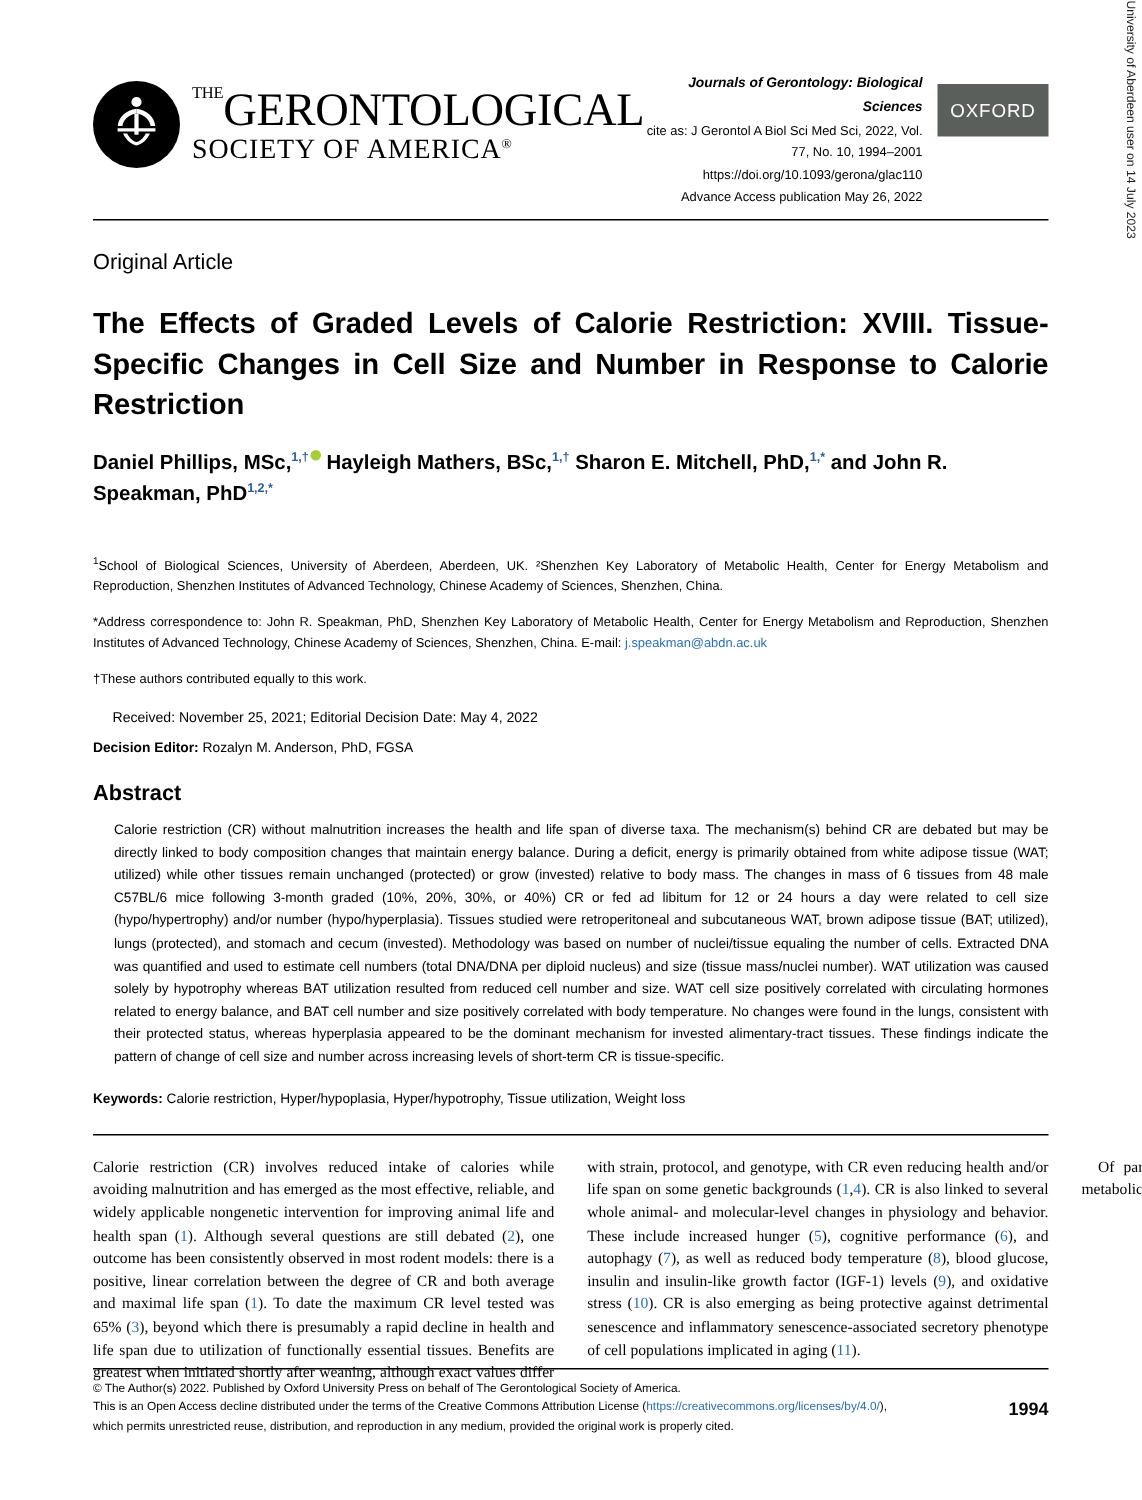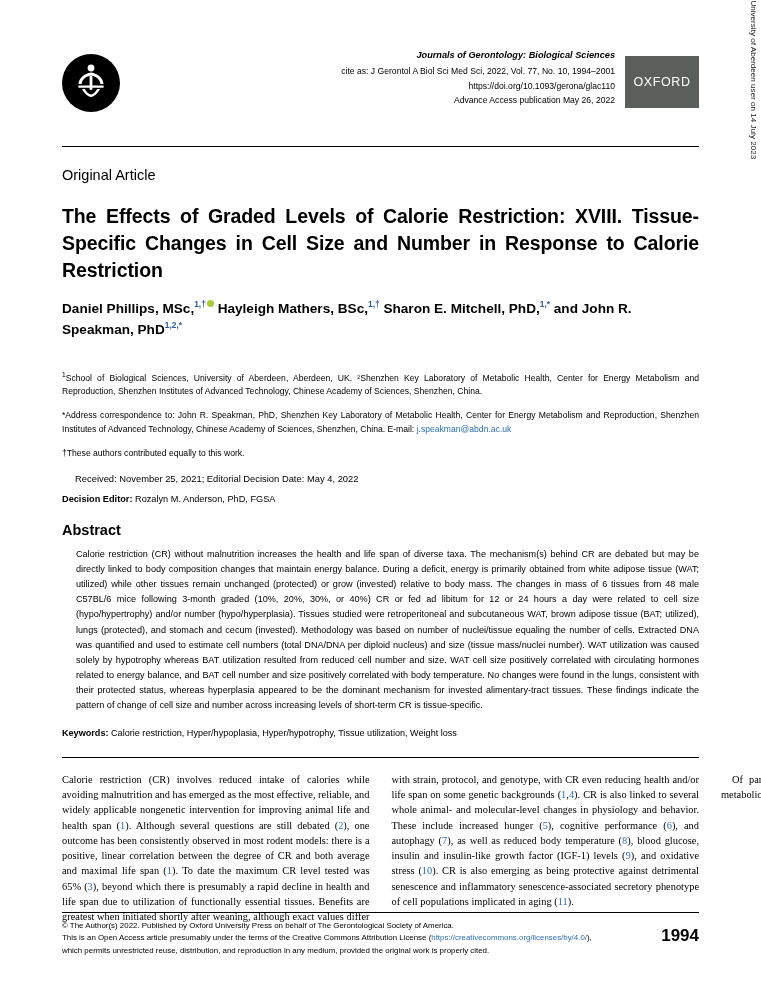--- a/index.html
+++ b/index.html
@@ -79,21 +79,21 @@
     padding-top: 8px;
     padding-right: 10px;
   }
   .journal-meta .jname {
     font-style: italic;
     font-weight: bold;
     font-size: 9.2px;
   }
   .oxford {
     width: 74px;
-    height: 52px;
+    height: 35px;
     background: #5a5f5b;
     color: #fff;
     font-family: "Liberation Sans", sans-serif;
     font-size: 12.5px;
     letter-spacing: 0.6px;
     display: flex;
     align-items: center;
     justify-content: center;
     margin-top: 16px;
     flex: none;
@@ -230,21 +230,21 @@
     font-size: 7.9px;
     line-height: 1.62;
     width: 600px;
   }
   .footer-text a { color: #2b6fb5; text-decoration: none; }
   .page-no {
     position: absolute;
     right: 0;
     bottom: 12px;
     font-family: "Liberation Sans", sans-serif;
-    font-size: 17px;
+    font-size: 12px;
     font-weight: bold;
   }
 
   
   .side-note {
     position: absolute;
     right: 12px;
     top: 178px;
     width: 520px;
     transform-origin: right top;
@@ -269,20 +269,24 @@
           <g fill="#ffffff">
             <circle cx="23" cy="8" r="3.4"></circle>
             <path d="M23 12.5 C 16 13.5, 11 18, 10.5 24 L 13.6 24 C 14.2 19.5, 18 16.3, 23 15.6 Z"></path>
             <path d="M23 12.5 C 30 13.5, 35 18, 35.5 24 L 32.4 24 C 31.8 19.5, 28 16.3, 23 15.6 Z"></path>
             <path d="M21.6 15.8 h2.8 v14 h-2.8 Z"></path>
             <path d="M10.4 25.5 h25.2 v2.2 h-25.2 Z"></path>
             <path d="M14 29 C 16.5 34, 20 36.5, 23 37 C 26 36.5, 29.5 34, 32 29 L 29.2 29 C 27.3 32.6, 25 34.3, 23 34.6 C 21 34.3, 18.7 32.6, 16.8 29 Z"></path>
           </g>
         </svg>
       </div>
+      <div class="logo-words">
+        <div class="l1"><span style="font-size:11px;vertical-align:top;">THE</span><span class="cap">GERONTOLOGICAL</span></div>
+        <div class="l2"><span class="cap">SOCIETY OF AMERICA</span><span style="font-size:9px;vertical-align:super;">®</span></div>
+      </div>
     </div>
 
     <div style="display:flex;align-items:flex-start;">
       <div class="journal-meta">
         <div class="jname">Journals of Gerontology: Biological Sciences</div>
         <div class="citem">cite as: J Gerontol A Biol Sci Med Sci, 2022, Vol. 77, No. 10, 1994–2001</div>
         <div>https://doi.org/10.1093/gerona/glac110</div>
         <div>Advance Access publication May 26, 2022</div>
       </div>
       <div class="oxford">OXFORD</div>
@@ -323,19 +327,19 @@
     <p><span>Calorie restriction (CR) involves reduced intake of calories while avoiding malnutrition and has emerged as the most effective, reliable, and widely applicable nongenetic intervention for improving animal life and health span (</span><a href="#">1</a><span>). Although several questions are still debated (</span><a href="#">2</a><span>), one outcome has been consistently observed in most rodent models: there is a positive, linear correlation between the degree of CR and both average and maximal life span (</span><a href="#">1</a><span>). To date the maximum CR level tested was 65% (</span><a href="#">3</a><span>), beyond which there is presumably a rapid decline in health and life span due to utilization of functionally essential tissues. Benefits are greatest when initiated shortly after weaning, although exact values differ with strain, protocol, and genotype, with CR even reducing health and/or life span on some genetic backgrounds (</span><a href="#">1</a>,<a href="#">4</a><span>). CR is also linked to several whole animal- and molecular-level changes in physiology and behavior. These include increased hunger (</span><a href="#">5</a><span>), cognitive performance (</span><a href="#">6</a><span>), and autophagy (</span><a href="#">7</a><span>), as well as reduced body temperature (</span><a href="#">8</a><span>), blood glucose, insulin and insulin-like growth factor (IGF-1) levels (</span><a href="#">9</a><span>), and oxidative stress (</span><a href="#">10</a><span>). CR is also emerging as being protective against detrimental senescence and inflammatory senescence-associated secretory phenotype of cell populations implicated in aging (</span><a href="#">11</a><span>).</span></p>
     <p>Of particular historical interest has been the reduction of resting metabolic rate (RMR) caused by CR at the level of the whole</p>
   </div>
 
   <div class="side-note">Downloaded from https://academic.oup.com/biomedgerontology/article/77/10/1994/6593817 by University of Aberdeen user on 14 July 2023</div>
 
   <div class="footer">
     <div class="footer-rule"></div>
     <div class="footer-text">
       <div>© The Author(s) 2022. Published by Oxford University Press on behalf of The Gerontological Society of America.</div>
-      <div><span>This is an Open Access article presumably under the terms of the Creative Commons Attribution License (</span><a href="#">https://creativecommons.org/licenses/by/4.0/</a><span>),</span></div>
+      <div><span>This is an Open Access decline distributed under the terms of the Creative Commons Attribution License (</span><a href="#">https://creativecommons.org/licenses/by/4.0/</a><span>),</span></div>
       <div>which permits unrestricted reuse, distribution, and reproduction in any medium, provided the original work is properly cited.</div>
     </div>
     <div class="page-no">1994</div>
   </div>
 
 </div>
 
 </body></html>

